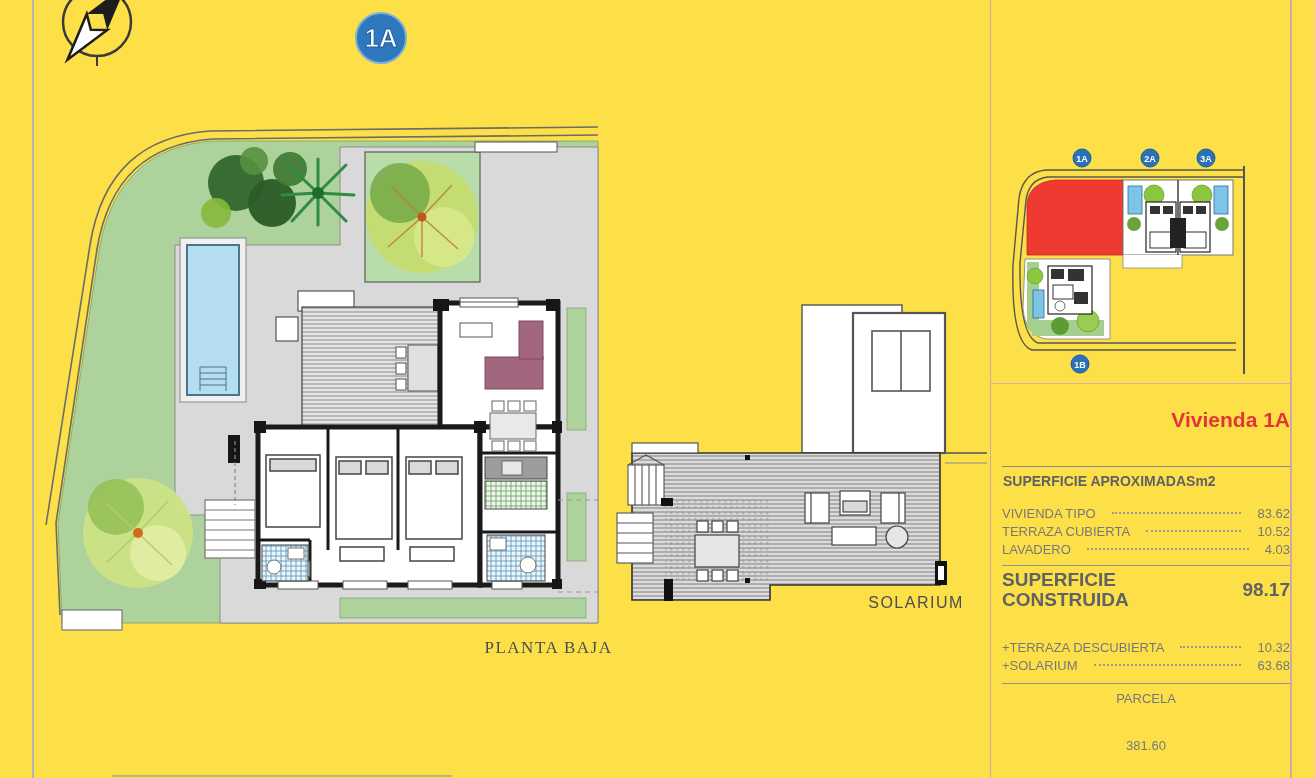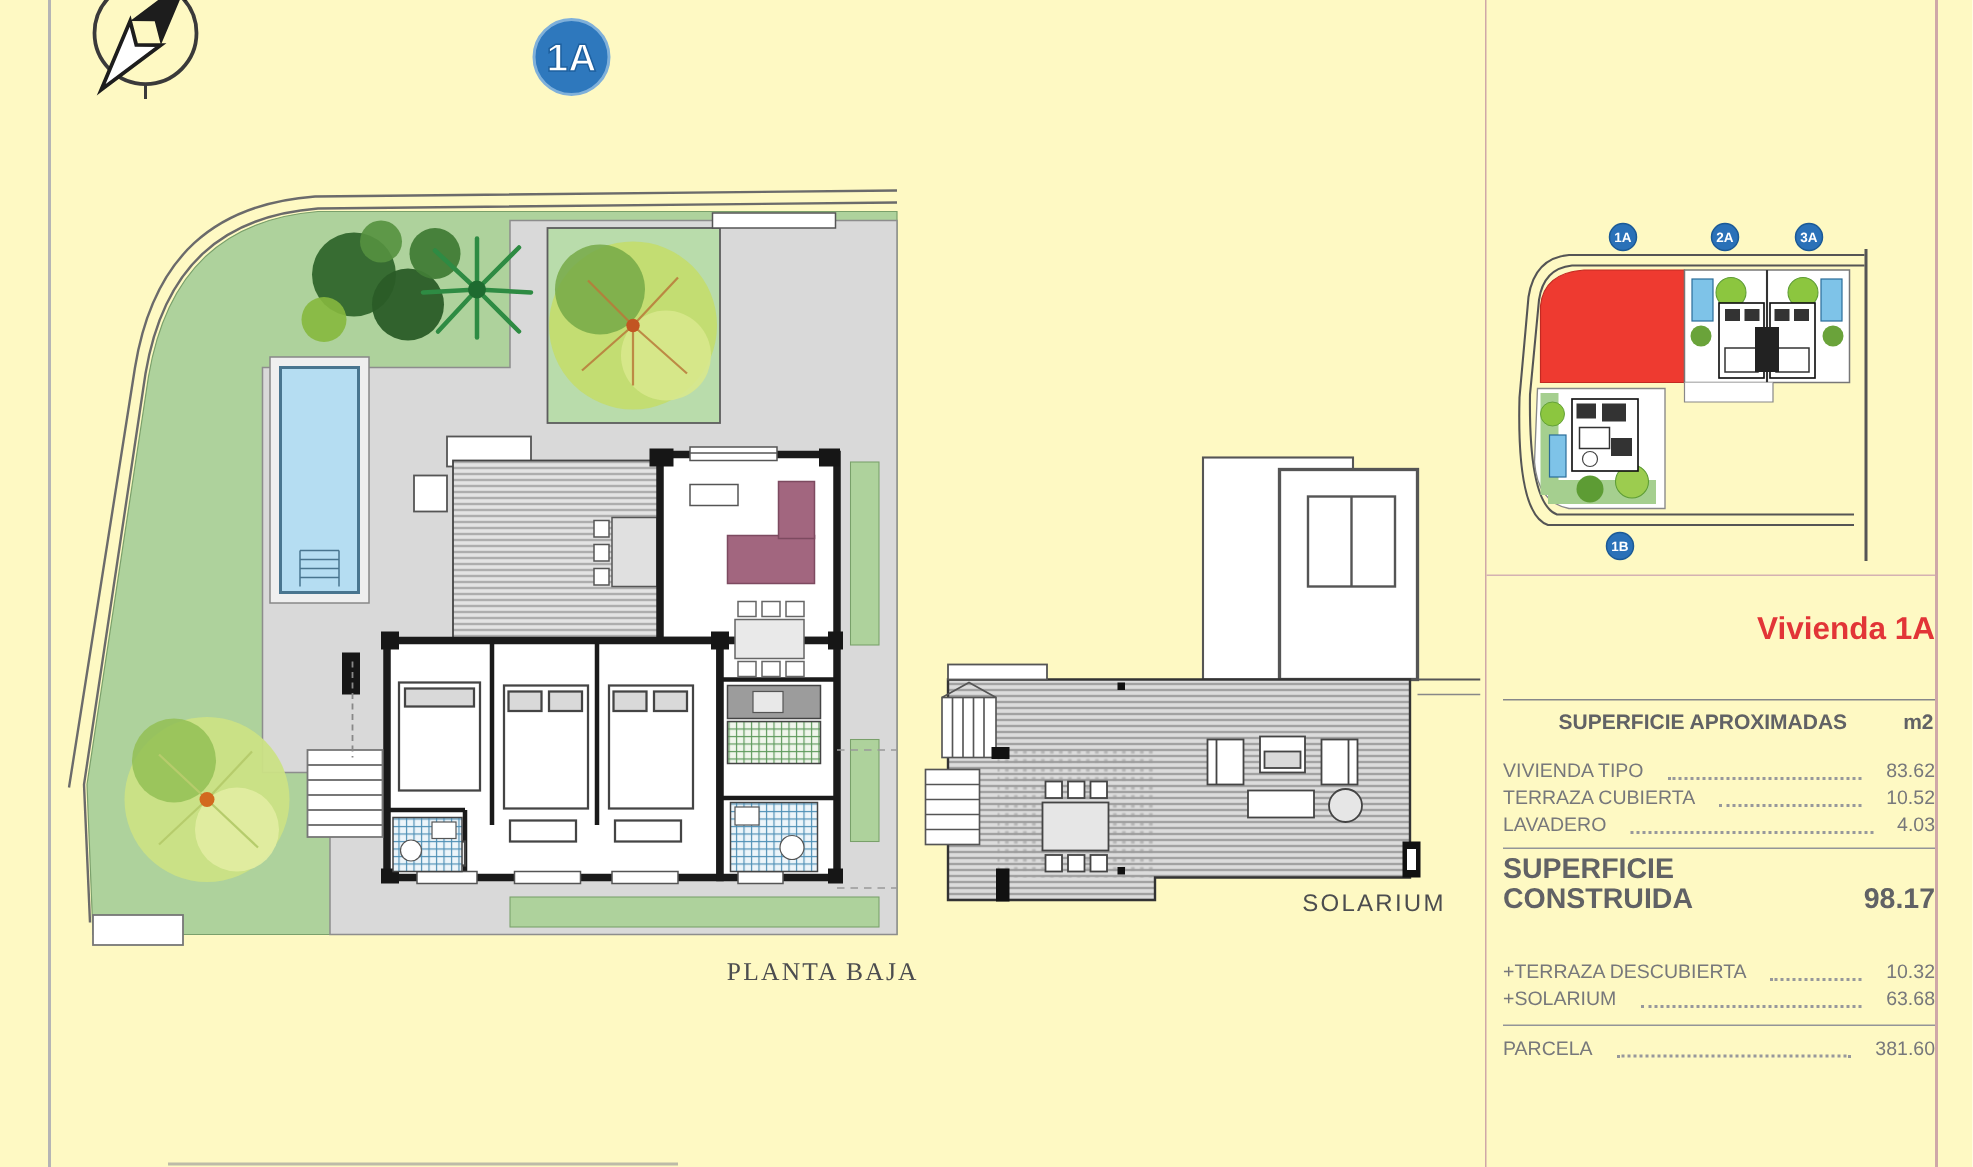--- a/index.html
+++ b/index.html
@@ -1,16 +1,16 @@
 <!DOCTYPE html>
 <html><head>
 <meta charset="utf-8">
 <style>
   html,body{margin:0;padding:0;background:#ffffff;}
-  #page{position:relative;width:1315px;height:778px;background:#fef9c3;overflow:hidden;
+  #page{position:relative;width:1315px;height:778px;background:#fde047;overflow:hidden;
         font-family:"Liberation Sans", sans-serif;}
   .abs{position:absolute;}
   
   .vline-left{left:32px;top:0;width:2px;height:778px;background:#b5b5b5;}
   .vline-panel{left:990px;top:0;width:1px;height:778px;background:#cfa8a8;}
   .vline-right{left:1290px;top:0;width:2px;height:778px;background:#cfa8a8;}
   .hline-panel{left:991px;top:383px;width:299px;height:1px;background:#d4b2b2;}
   .bottom-mark{left:112px;top:775px;width:340px;height:2px;background:#9a9a9a;opacity:.65;}
   
   .badge-1a{left:355px;top:12px;width:52px;height:52px;border-radius:50%;
@@ -18,23 +18,23 @@
      display:flex;align-items:center;justify-content:center;
      color:#fff;font-size:26px;font-weight:bold;
      text-shadow:1px 1px 0 #1c5globala;-webkit-text-stroke:1px #1d5f9e;}
   
   .plan-caption{color:#4c4d4f;font-size:17px;letter-spacing:1.5px;text-align:center;}
   
   #info{left:1002px;top:392px;width:288px;color:#76777a;}
   #info .title{color:#e23537;font-size:21px;font-weight:bold;text-align:right;margin-top:16px;}
   .rule{border:none;border-top:1.5px solid #86878a;margin:0;}
   .rule-lt{border:none;border-top:1.5px solid #939598;margin:0;}
-  .hdr-row{display:flex;justify-content:space-between;font-weight:bold;color:#616265;
-           font-size:14px;padding:6px 1px 8px 1px;margin-left:36px;}
-  .a-row{display:flex;align-items:flex-end;font-size:13px;color:#77787b;line-height:18px;gap:12px;}
+  .hdr-row{display:flex;justify-content:flex-start;font-weight:bold;color:#616265;
+           font-size:14px;padding:6px 1px 8px 1px;}
+  .a-row{display:flex;align-items:center;font-size:13px;color:#77787b;line-height:18px;gap:12px;}
   .a-row.bold{font-weight:bold;color:#616265;font-size:19px;line-height:20px;}
   .leader{flex:1;margin:0 4px 3px 4px;border-bottom:2px dotted #97989b;}
   .val{white-space:nowrap;}
   svg text{font-family:"Liberation Sans", sans-serif;}
 </style>
 </head>
 <body>
 
 <div id="page">
 
@@ -444,20 +444,20 @@
       <div class="a-row">
         <span>+SOLARIUM</span>
         <span class="leader"></span>
         <span class="val">63.68</span>
       </div>
     </div>
 
     <div style="margin-top:8px;">
         <hr class="rule-lt">
       </div>
-    <div class="a-row" style="margin-top:6px;">
+    <div class="a-row" style="margin-top:6px;flex-direction:column;">
       <span>PARCELA</span>
       <span class="leader"></span>
       <span class="val">381.60</span>
     </div>
   </div>
 
 </div>
 
 </body></html>

